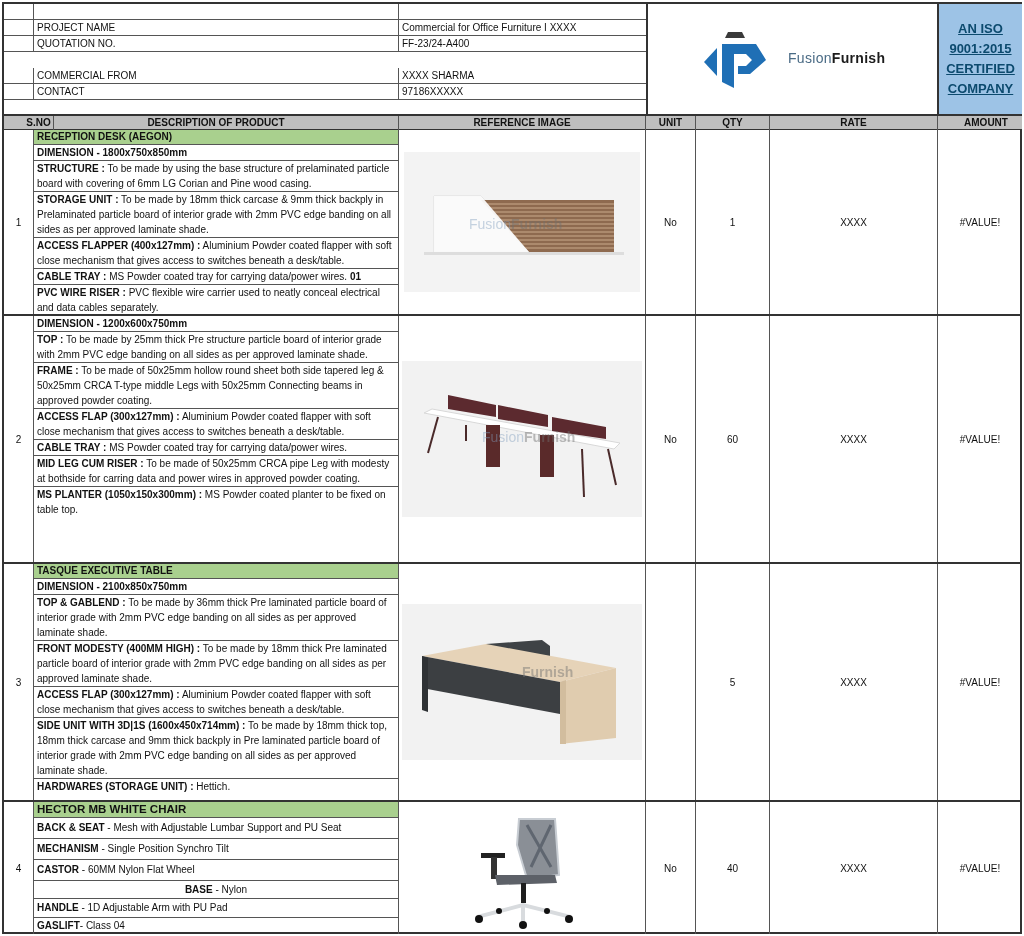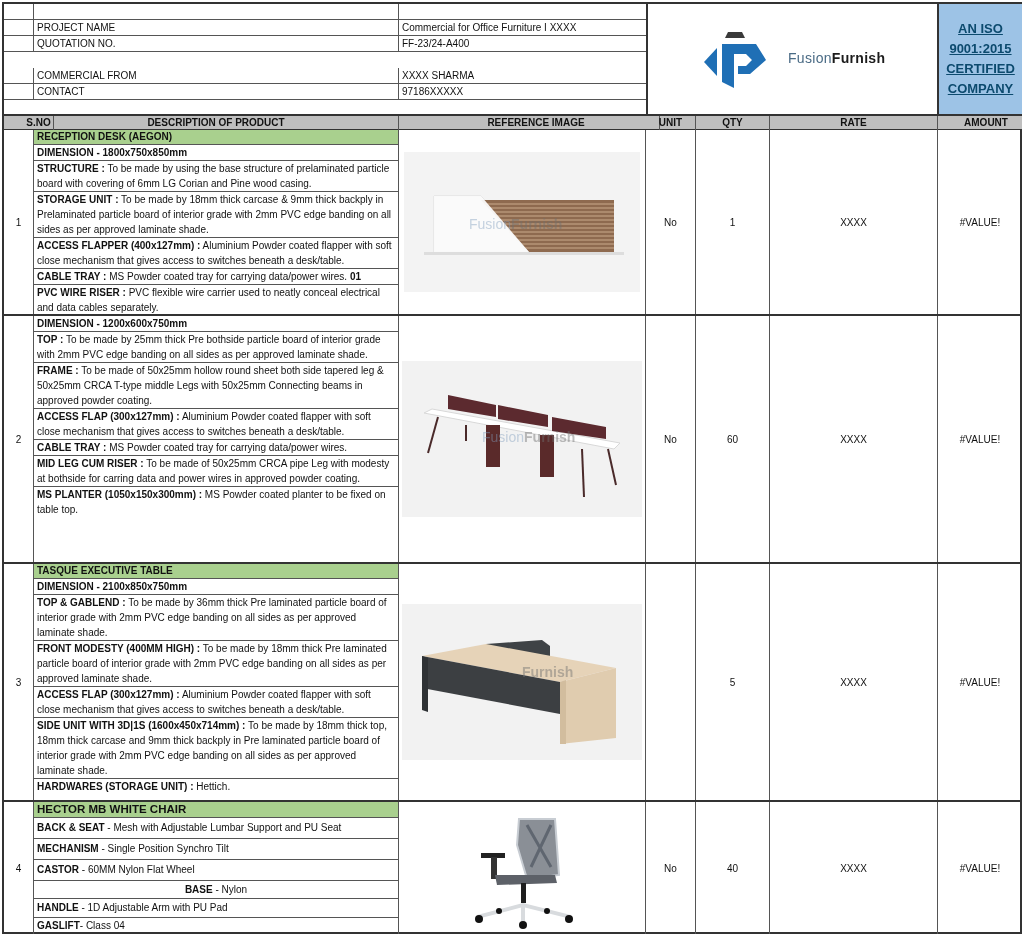--- a/index.html
+++ b/index.html
@@ -90,21 +90,21 @@
   <div class="iso-box">
     <span>AN ISO</span>
     <span>9001:2015</span>
     <span>CERTIFIED</span>
     <span>COMPANY</span>
   </div>
 
   <div class="col-head">
     <div style="left:0;width:30px;margin-left:20px;">S.NO</div>
     <div style="left:30px;width:365px;">DESCRIPTION OF PRODUCT</div>
-    <div style="left:409px;width:247px;">REFERENCE IMAGE</div>
+    <div style="left:395px;width:247px;">REFERENCE IMAGE</div>
     <div style="left:642px;width:50px;">UNIT</div>
     <div style="left:692px;width:74px;">QTY</div>
     <div style="left:766px;width:168px;">RATE</div>
     <div style="left:940px;width:84px;border-right:none;">AMOUNT</div>
   </div>
 
   <div class="item" style="top:126px;height:186px;">
     <div class="cell" style="left:0;width:30px;">1</div>
     <div class="desc">
       <div class="desc-line title">RECEPTION DESK (AEGON)</div>
@@ -144,21 +144,21 @@
     <div class="cell" style="left:642px;width:50px;">No</div>
     <div class="cell" style="left:692px;width:74px;">1</div>
     <div class="cell" style="left:766px;width:168px;">XXXX</div>
     <div class="cell" style="left:934px;width:84px;border-right:none;">#VALUE!</div>
   </div>
 
   <div class="item" style="top:312px;height:248px;">
     <div class="cell" style="left:0;width:30px;">2</div>
     <div class="desc">
       <div class="desc-line" style="font-weight:bold;">DIMENSION - 1200x600x750mm</div>
-      <div class="desc-line"><b>TOP :</b><span> To be made by 25mm thick Pre bothside particle board of interior grade with 2mm PVC edge banding on all sides as per approved laminate shade.</span></div>
+      <div class="desc-line"><b>TOP :</b><span> To be made by 25mm thick Pre structure particle board of interior grade with 2mm PVC edge banding on all sides as per approved laminate shade.</span></div>
       <div class="desc-line"><b>FRAME :</b><span> To be made of 50x25mm hollow round sheet both side tapered leg &amp; 50x25mm CRCA T-type middle Legs with 50x25mm Connecting beams in approved powder coating.</span></div>
       <div class="desc-line"><b>ACCESS FLAP (300x127mm) :</b><span> Aluminium Powder coated flapper with soft close mechanism that gives access to switches beneath a desk/table.</span></div>
       <div class="desc-line"><b>CABLE TRAY :</b><span> MS Powder coated tray for carrying data/power wires.</span></div>
       <div class="desc-line"><b>MID LEG CUM RISER :</b><span> To be made of 50x25mm CRCA pipe Leg with modesty at bothside for carring data and power wires in approved powder coating.</span></div>
       <div class="desc-line"><b>MS PLANTER (1050x150x300mm) :</b><span> MS Powder coated planter to be fixed on table top.</span></div>
     </div>
     <div class="img-cell">
       <div class="photo" style="width:240px;height:156px;">
         <svg width="240" height="156" viewBox="0 0 240 156">
           <rect width="240" height="156" fill="#f2f2f2"></rect>

